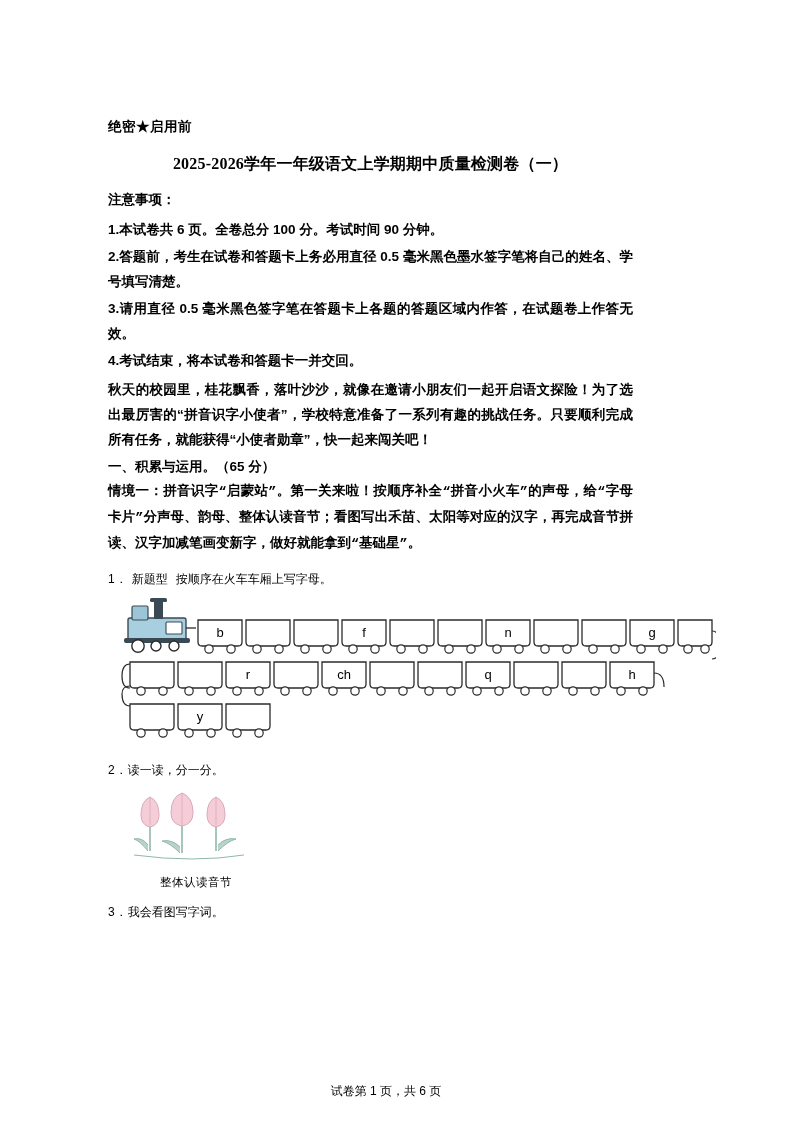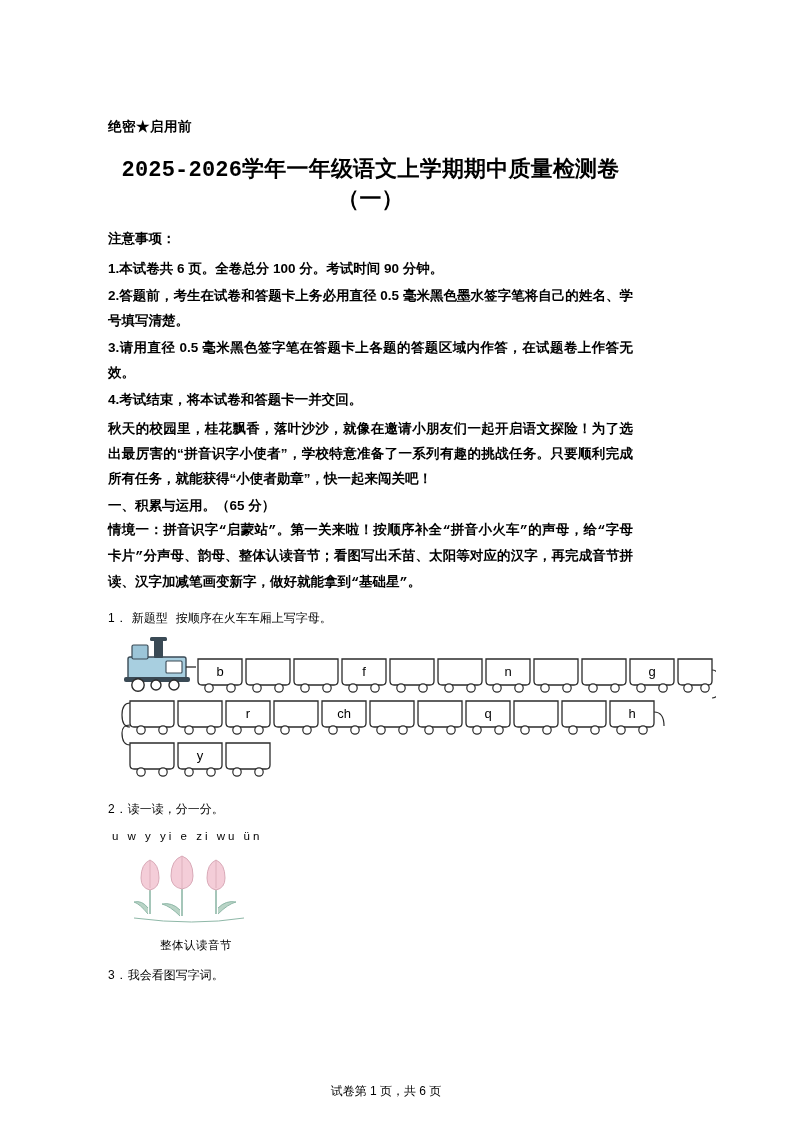--- a/index.html
+++ b/index.html
@@ -24,26 +24,26 @@
     padding: 118px 108px 0 108px;
   }
   .secret {
     font-size: 13.5px;
     font-weight: bold;
     font-family: "Liberation Sans", sans-serif;
     letter-spacing: 0.5px;
     margin-bottom: 18px;
   }
   h1.title {
-    font-size: 22px;
+    font-size: 16px;
     font-weight: bold;
     text-align: center;
     margin: 0 0 16px 0;
     letter-spacing: 0.2px;
-    font-family: Liberation Mono, monospace;
+    font-family: Liberation Serif, serif;
   }
   .notice-head {
     font-size: 13.5px;
     font-weight: bold;
     font-family: "Liberation Sans", sans-serif;
     margin-bottom: 8px;
   }
   .notice-item {
     font-size: 13.5px;
     font-weight: bold;
@@ -317,21 +317,20 @@
             <circle cx="143" cy="135" r="4.2" fill="#ffffff" stroke="#2b2b2b" stroke-width="1.2"></circle>
           </g>
       </g>
     </svg>
   </div>
 
   <div class="q-line">
     <span class="qnum">2．</span><span>读一读，分一分。</span>
   </div>
 
-  <div class="pinyin-row">u  w  y  yi  e  zi  wu  ün</div>
 
   <div class="flowers-row">
 
 
     <div class="flower-group">
       <svg width="136" height="78" viewBox="0 0 136 78" xmlns="http://www.w3.org/2000/svg">
         <g>
           <path d="M20 62 q-8 -10 -14 -12 q8 -2 14 6" fill="#b9d4c6" stroke="#8fb8a8" stroke-width="1"></path>
           <path d="M22 62 v-26" stroke="#8fb8a8" stroke-width="1.6" fill="none"></path>
           <path d="M13 26 q0 -14 9 -18 q9 4 9 18 q0 10 -9 12 q-9 -2 -9 -12 z" fill="#f4cdd8" stroke="#d9aab8" stroke-width="1"></path>

